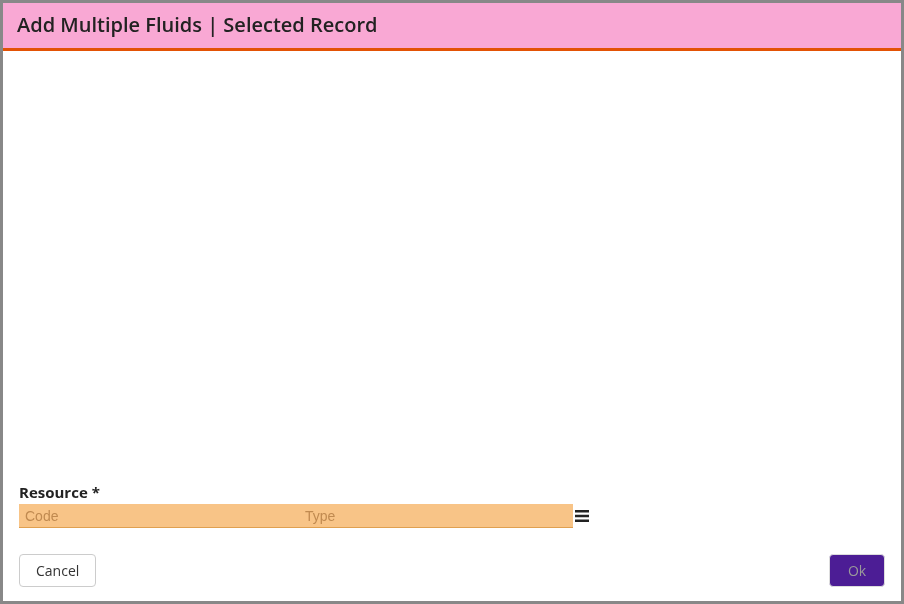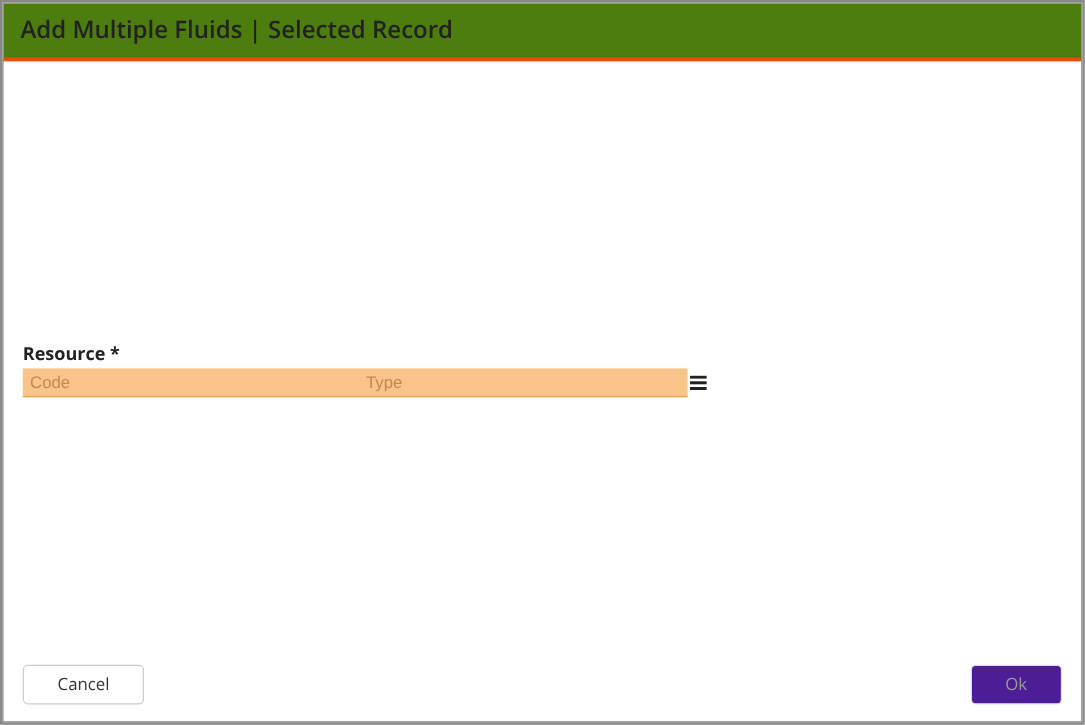--- a/index.html
+++ b/index.html
@@ -19,35 +19,35 @@
       left: 2px;
       top: 2px;
       width: 900px;
       height: 600px;
       background: #fff;
       border: 1px solid #888;
       display: flex;
       flex-direction: column;
     }
     .dialog-header {
-      background: #4d7c0f;
+      background: #f9a8d4;
       padding: 8px 14px 10px 14px;
       border-bottom: 3px solid #e35205;
     }
     .dialog-title {
       font-size: 20px;
       font-weight: 600;
       color: #222;
     }
     .dialog-body {
       flex: 1;
       padding: 36px 16px 16px 16px;
       display: flex;
       gap: 40px;
-      align-items: center;
+      align-items: flex-end;
     }
     .field-group-resource {
       width: 570px;
     }
     .field-group-units {
       flex: 1;
     }
     .field-label {
       font-size: 15px;
       font-weight: 700;
@@ -109,21 +109,21 @@
       background: transparent;
     }
     .dialog-footer {
       display: flex;
       justify-content: space-between;
       align-items: center;
       padding: 10px 16px 14px 16px;
     }
     .btn {
       font-size: 14px;
-      padding: 6px 28px;
+      padding: 6px 16px;
       border-radius: 4px;
       cursor: pointer;
       border: 1px solid transparent;
       font-family: inherit;
     }
     .btn-cancel {
       background: #fff;
       border: 1px solid #ccc;
       color: #333;
     }

